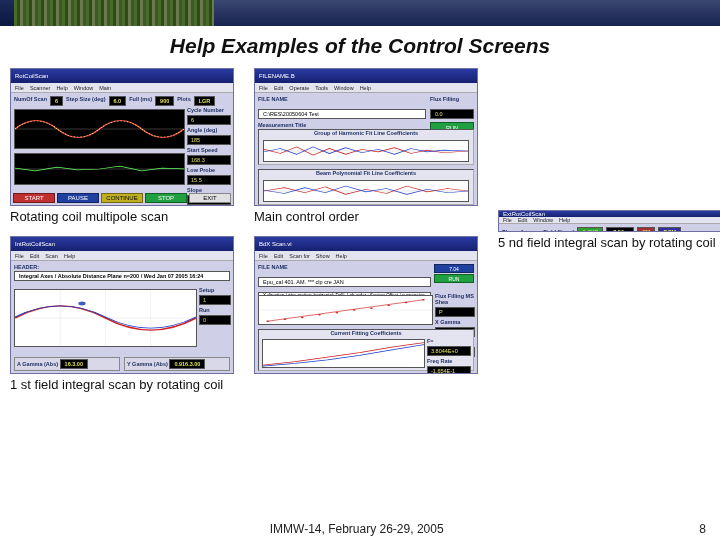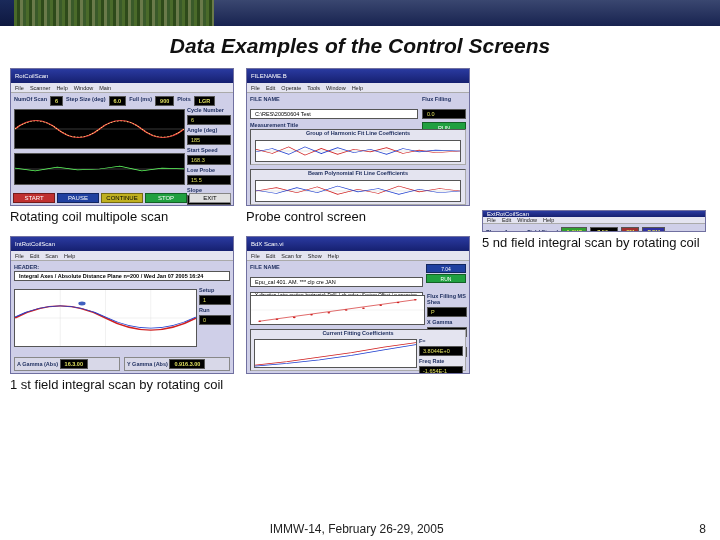--- a/index.html
+++ b/index.html
@@ -5,21 +5,21 @@
   * { box-sizing: border-box; margin: 0; padding: 0; }
   html, body { width: 720px; height: 540px; font-family: Arial, Helvetica, sans-serif; background: #fff; overflow: hidden; }
 
   .top-bar { height: 26px; display: flex; }
   .top-bar::before { content:""; width: 14px; height: 100%; background: linear-gradient(#1a2a5a,#0e1840); }
   .top-bar::after  { content:""; flex:1; height: 100%; background: linear-gradient(#3a4770,#182350); }
   .top-photo { width: 200px; height: 100%; background: repeating-linear-gradient(90deg,#4a6a2a 0 3px,#2e4a1a 3px 6px,#6a7a4a 6px 9px,#3a5a2a 9px 12px); }
 
   .slide-title { text-align:center; font-style: italic; font-size: 21px; color:#111; margin: 8px 0 10px; }
 
-  .grid { display:grid; grid-template-columns: 224px 224px 224px; grid-template-rows: 138px 22px 138px 28px; gap: 4px 12px; padding: 0 10px; }
+  .grid { display:grid; grid-template-columns: 224px 224px 224px; grid-template-rows: 138px 22px 138px 28px; gap: 4px 20px; padding: 0 10px; }
 
   .panel { border: 1px solid #7070a0; background:#cfcfe8; position:relative; overflow:hidden; display:flex; flex-direction:column; }
   .panel .tb { height:14px; background: linear-gradient(#2a3aa0,#162070); display:flex; align-items:center; padding:0 4px; }
   .panel .tb span { font-size:6px; color:#fff; }
   .panel .mb { height:10px; background:#e4e4f0; border-bottom:1px solid #aaa; display:flex; gap:6px; padding:0 4px; align-items:center; }
   .panel .mb span { font-size:5.5px; color:#222; }
   .panel .body { flex:1; position:relative; padding:3px; }
 
   .caption { font-size: 13px; color:#111; line-height:1.15; }
 
@@ -45,21 +45,21 @@
 
   svg { display:block; }
 </style>
 </head>
 <body>
 
 <div class="top-bar">
     <div class="top-photo"></div>
   </div>
 
-<h1 class="slide-title">Data Examples of the Control Screens</h1>
+<h1 class="slide-title">Help Examples of the Control Screens</h1>
 
 <div class="grid">
 
   <div class="panel">
     <div class="tb">
         <span>RotCoilScan</span>
       </div>
     <div class="mb">
       <span>File</span>
       <span>Scanner</span>
@@ -158,21 +158,21 @@
             <polyline points="0,11 10,15 20,8 30,14 40,6 50,13 60,9 70,16 80,10 90,14 100,12" stroke="#2040d0" fill="none" stroke-width="0.7"></polyline>
           </svg>
         </div>
       </div>
     </div>
   </div>
 
   <div></div>
 
   <div class="caption">Rotating coil  multipole scan</div>
-  <div class="caption">Probe control screen</div>
+  <div class="caption">Main control order</div>
 
   <div class="panel">
     <div class="tb">
         <span>ExtRotCoilScan</span>
       </div>
     <div class="mb">
       <span>File</span>
       <span>Edit</span>
       <span>Window</span>
       <span>Help</span>

